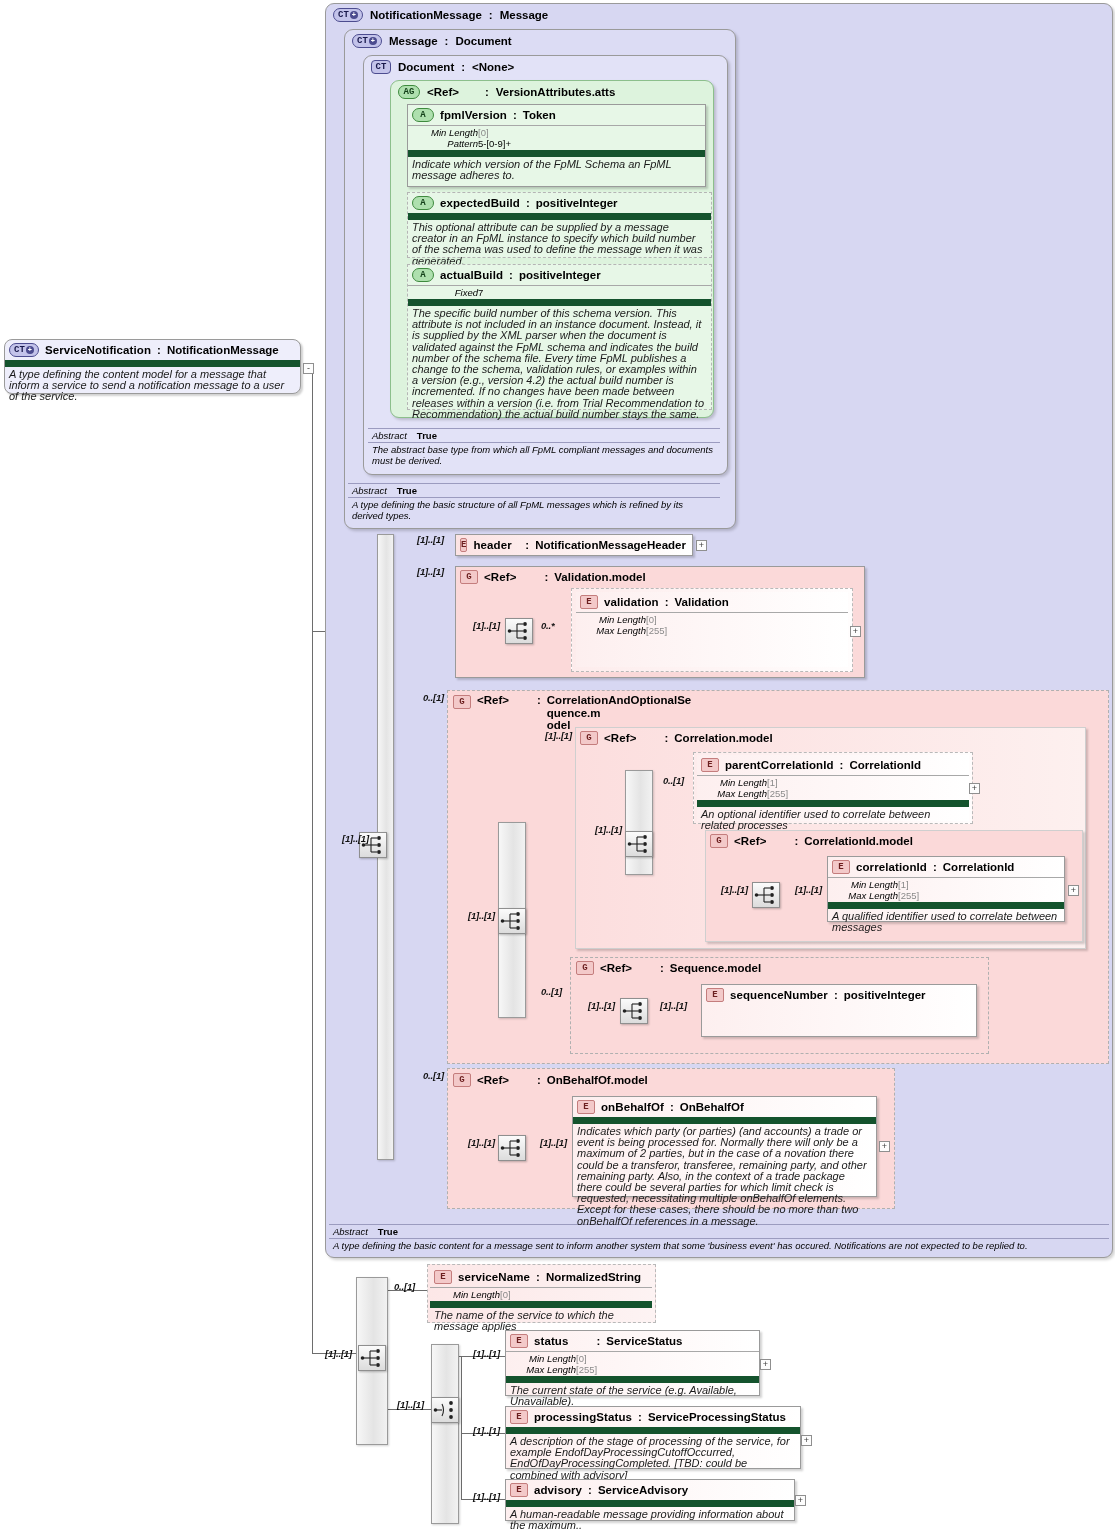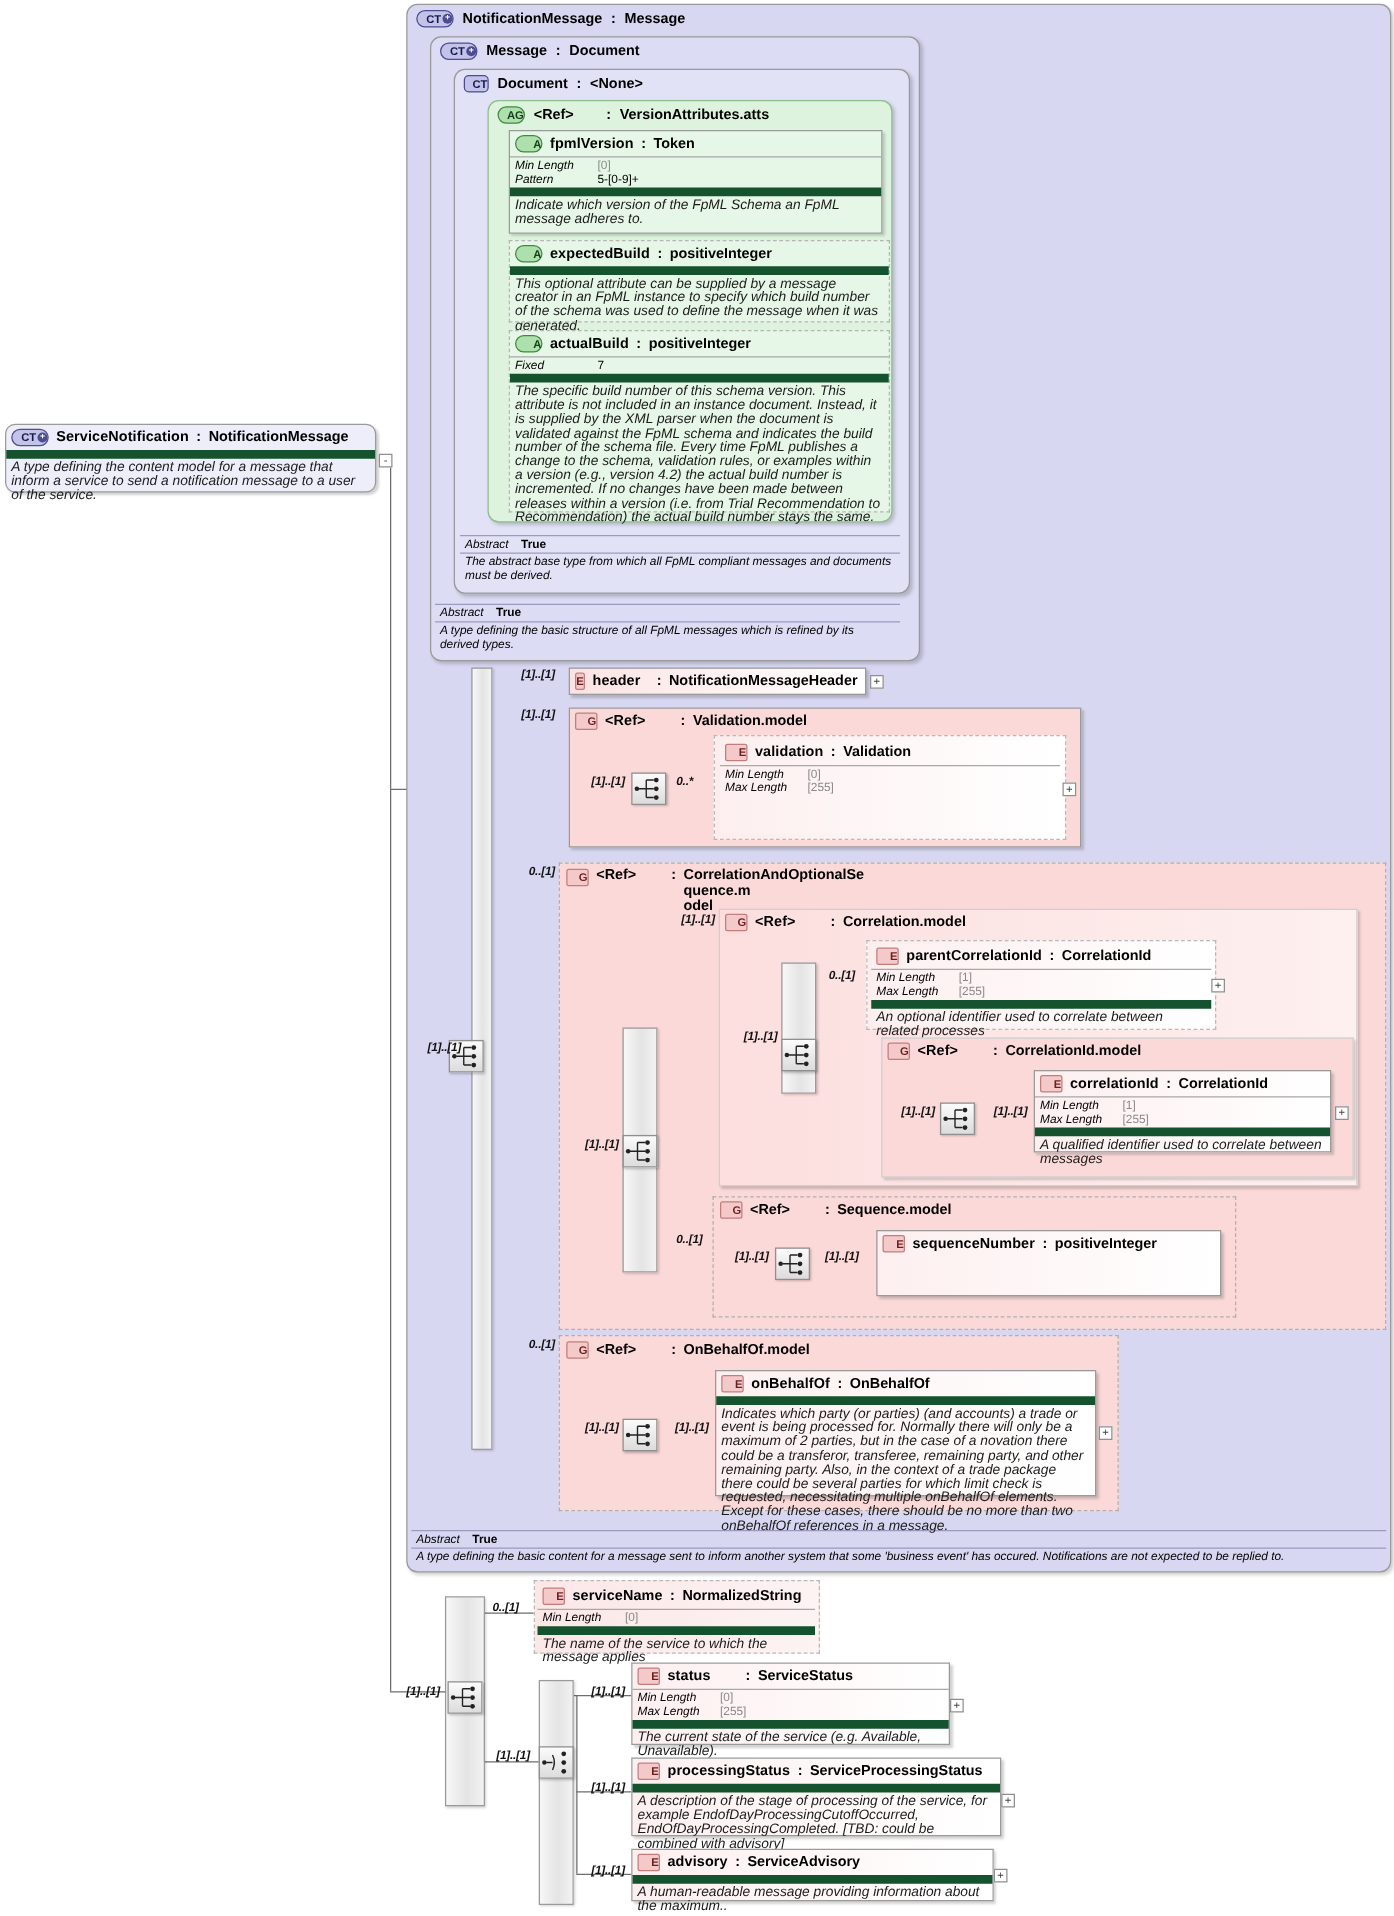--- a/index.html
+++ b/index.html
@@ -30,39 +30,40 @@
   }
   .node .hdr .nm{font-weight:bold;font-size:11.5px;letter-spacing:.1px;}
   .node .hdr .ty{font-weight:bold;font-size:11.5px;}
   .node .facets{
     border-top:1px solid #a8a8a8;
     padding:1px 6px 1px 4px;
     font-size:9.5px;
     font-style:italic;
     line-height:11px;
   }
-  .node .facets .row{display:flex;}
+  .node .facets .row{display:flex;text-align:right;}
   .node .facets .fk{width:66px;font-style:italic;}
   .node .facets .fv{font-style:normal;font-weight:normal;color:#000;}
   .node .facets .fv.grey{color:#8a8a8a;font-weight:normal;}
   .node .doc{
     border-top:7px solid #14532d;
     padding:2px 6px 3px 4px;
     font-size:11px;
     font-style:italic;
     line-height:11.2px;
     color:#1a1a1a;
   }
 
   
   .chip{
-    display:inline-flex;align-items:center;justify-content:flex-end;
+    display:inline-flex;align-items:center;justify-content:center;
     box-sizing:border-box;
     font-size:9px;font-weight:bold;font-style:normal;
     line-height:1;
+    font-family:Liberation Mono, monospace;
   }
   .chip.ct{
     width:30px;height:14px;border-radius:7px;
     border:1px solid #4c4c8f;background:#c3c3ea;color:#17174a;
     gap:1px;
   }
   .chip.ct .plus{
     display:inline-block;width:8px;height:8px;border-radius:50%;
     background:#4c4c8f;color:#fff;font-size:7px;line-height:8px;text-align:center;
   }

